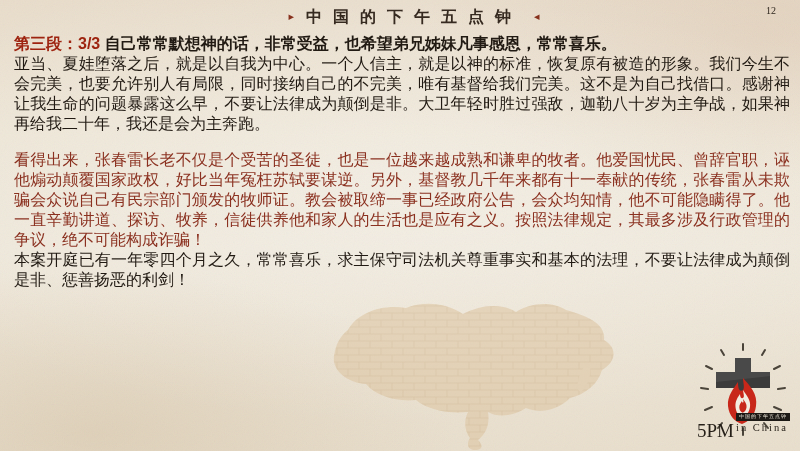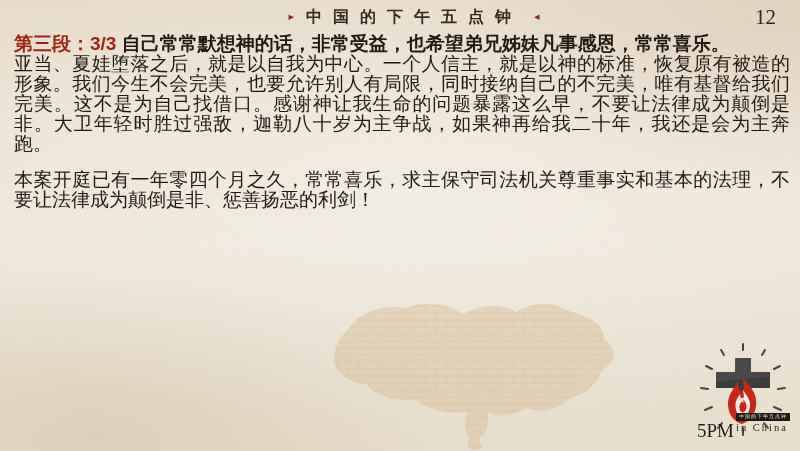--- a/index.html
+++ b/index.html
@@ -8,27 +8,27 @@
     font-family:"Liberation Sans",sans-serif;
     background:
       radial-gradient(120% 85% at 52% 42%, rgba(255,255,255,0.30), rgba(255,255,255,0) 62%),
       radial-gradient(75% 60% at 12% 96%, rgba(214,196,168,0.55), rgba(214,196,168,0) 60%),
       radial-gradient(70% 55% at 95% 8%, rgba(221,199,177,0.5), rgba(221,199,177,0) 60%),
       linear-gradient(180deg,#e9ddcb 0%, #eee6d6 30%, #efe8da 55%, #e9dfcd 100%);
   }
   .noise{position:absolute;inset:0;opacity:.07;pointer-events:none;}
   .map{position:absolute;left:288px;top:292px;width:378px;height:160px;pointer-events:none;}
   .pagenum{position:absolute;top:5px;right:24px;font-family:"Liberation Serif",serif;
-    font-size:21px;color:#2e261d;}
+    font-size:10px;color:#2e261d;}
   .titlebar{position:absolute;top:7px;left:14px;width:100%;text-align:center;
     font-family:"Liberation Serif","DejaVu Serif",serif;font-size:16px;color:#362a20;}
   .titlebar .arrow{color:#87301c;font-size:11px;vertical-align:2px;}
   .titlebar .ttl{letter-spacing:11px;margin:0 8px;font-weight:600;}
   .textblock{position:absolute;left:14px;top:34px;width:776px;
-    font-size:19px;line-height:20px;color:#211a13;}
+    font-size:16px;line-height:20px;color:#211a13;}
   .textblock p{margin:0;text-align:justify;}
   .p1{font-weight:bold;}
   .p1 .prefix{color:#9e2410;}
   .gap{height:16px;}
   .red{color:#8b3120;}
   .logo{position:absolute;left:688px;top:338px;width:110px;height:110px;}
   .logo svg{display:block;}
   .brand{position:absolute;left:697px;top:413px;width:100px;height:34px;
     font-family:"Liberation Serif","DejaVu Serif",serif;color:#251f18;}
   .brand .bigname{font-size:19px;letter-spacing:0px;line-height:26px;display:inline-block;}
@@ -77,20 +77,21 @@
 <div class="titlebar">
   <span class="arrow">▸</span>
   <span class="ttl">中国的下午五点钟</span>
   <span class="arrow">◂</span>
 </div>
 
 <div class="textblock">
   <p class="p1"><span class="prefix">第三段：3/3</span><span> 自己常常默想神的话，非常受益，也希望弟兄姊妹凡事感恩，常常喜乐。</span></p>
   <p>亚当、夏娃堕落之后，就是以自我为中心。一个人信主，就是以神的标准，恢复原有被造的形象。我们今生不会完美，也要允许别人有局限，同时接纳自己的不完美，唯有基督给我们完美。这不是为自己找借口。感谢神让我生命的问题暴露这么早，不要让法律成为颠倒是非。大卫年轻时胜过强敌，迦勒八十岁为主争战，如果神再给我二十年，我还是会为主奔跑。</p>
   <div class="gap"></div>
+  <p class="red">看得出来，张春雷长老不仅是个受苦的圣徒，也是一位越来越成熟和谦卑的牧者。他爱国忧民、曾辞官职，诬他煽动颠覆国家政权，好比当年冤枉苏轼要谋逆。另外，基督教几千年来都有十一奉献的传统，张春雷从未欺骗会众说自己有民宗部门颁发的牧师证。教会被取缔一事已经政府公告，会众均知情，他不可能隐瞒得了。他一直辛勤讲道、探访、牧养，信徒供养他和家人的生活也是应有之义。按照法律规定，其最多涉及行政管理的争议，绝不可能构成诈骗！</p>
   <p>本案开庭已有一年零四个月之久，常常喜乐，求主保守司法机关尊重事实和基本的法理，不要让法律成为颠倒是非、惩善扬恶的利剑！</p>
 </div>
 
 <div class="logo">
   <svg viewBox="0 0 110 110" width="110" height="110">
     <g stroke="#4a443a" stroke-width="2" stroke-linecap="round">
       <path d="M55 6 L55 12"></path>
         <path d="M33 12 L36 17"></path>
         <path d="M77 12 L74 17"></path>
       <path d="M18 28 L24 31"></path>

